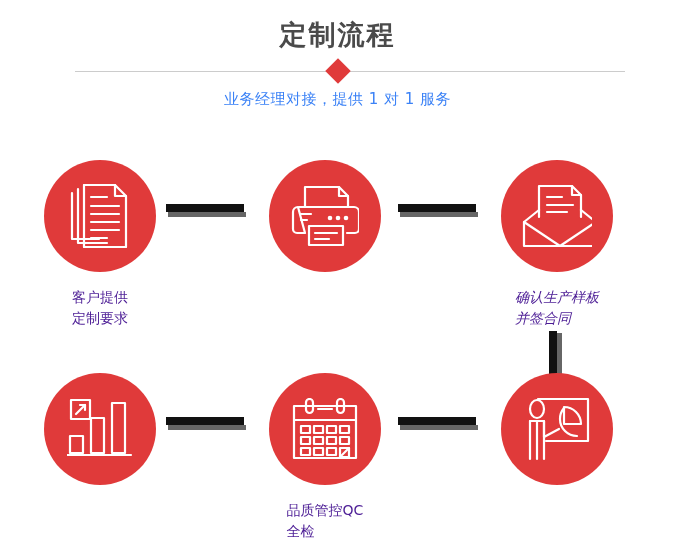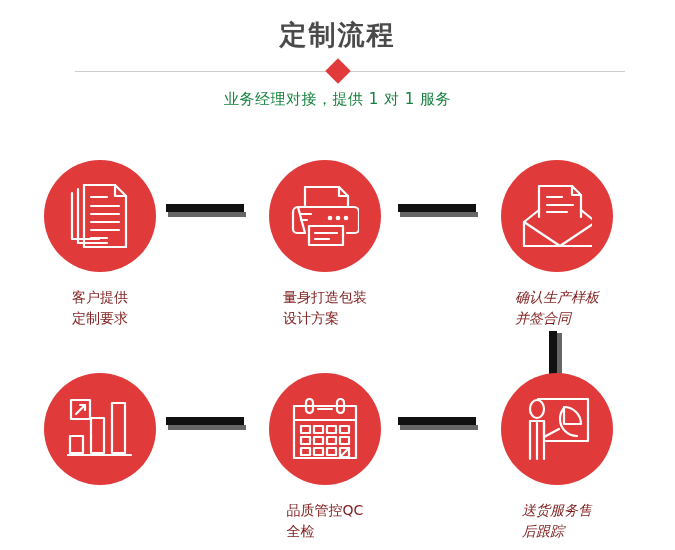--- a/index.html
+++ b/index.html
@@ -57,21 +57,21 @@
     background: #e03a3a;
     transform: rotate(45deg);
   }
   .page-subtitle {
     position: absolute;
     left: 0;
     top: 90px;
     width: 675px;
     text-align: center;
     font-size: 15px;
-    color: #15803d;
+    color: #3b82f6;
     letter-spacing: 0.5px;
   }
 
   
   .step {
     position: absolute;
     width: 170px;
     text-align: center;
   }
   .circle {
@@ -85,21 +85,21 @@
     align-items: center;
     justify-content: center;
   }
   .circle svg {
     display: block;
   }
   .step-label {
     margin-top: 15px;
     font-size: 14px;
     line-height: 21px;
-    color: #7f1d1d;
+    color: #4c1d95;
     white-space: pre-line;
     text-align: left;
     display: inline-block;
   }
 
   
   .col-1 { left: 15px; }
   .col-2 { left: 240px; }
   .col-3 { left: 472px; font-style: italic; }
   .row-1 { top: 160px; }
@@ -201,22 +201,20 @@
           <line x1="10" y1="35" x2="16" y2="35"></line>
           <circle cx="39" cy="33" r="2.3" fill="#ffffff" stroke="none"></circle>
           <circle cx="47" cy="33" r="2.3" fill="#ffffff" stroke="none"></circle>
           <circle cx="55" cy="33" r="2.3" fill="#ffffff" stroke="none"></circle>
           <rect x="18" y="41" width="34" height="19"></rect>
           <line x1="24" y1="48" x2="46" y2="48"></line>
           <line x1="24" y1="54" x2="38" y2="54"></line>
         </svg>
       </span>
     </div>
-    <div class="step-label">量身打造包装
-设计方案</div>
   </div>
 
   <div class="conn-h" style="left:398px; top:204px;">
     <div class="bar"></div>
     <div class="shadow"></div>
   </div>
 
   <div class="step col-3 row-1">
     <div class="circle">
       <span>
@@ -304,17 +302,15 @@
           <path d="M40 10 L40 27 L57 27 A17 17 0 0 0 40 10 Z"></path>
           <path d="M53 39 A17 17 0 0 1 36 22 A17 17 0 0 1 40 11"></path>
           <ellipse cx="13" cy="12" rx="7" ry="9"></ellipse>
           <path d="M6 24 L20 24 L20 40 L35 32"></path>
           <path d="M6 24 L6 62"></path>
           <path d="M13 24 L13 62"></path>
           <path d="M20 24 L20 62"></path>
         </svg>
       </span>
     </div>
-    <div class="step-label">送货服务售
-后跟踪</div>
   </div>
 
 </div>
 
 </body></html>

